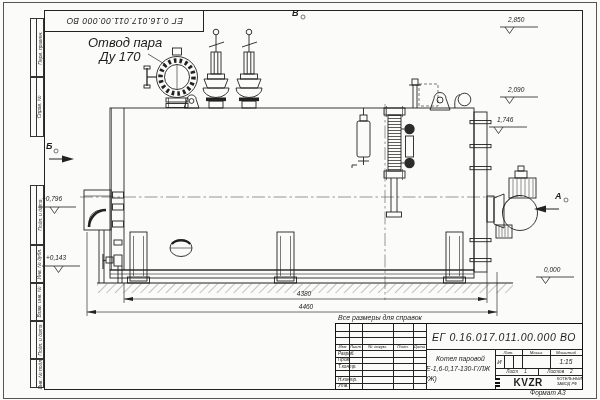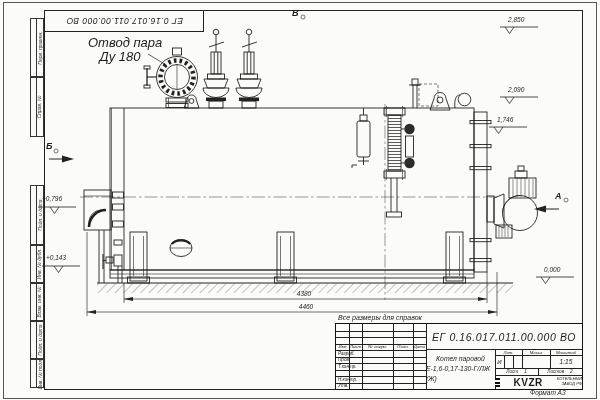--- a/index.html
+++ b/index.html
@@ -19,21 +19,21 @@
   .mbox .mdiv{position:absolute;left:5px;top:0;bottom:0;width:0;border-left:1px solid #333;}
   .mbox .mlbl{position:absolute;left:5px;top:0;right:0;bottom:0;display:flex;align-items:center;justify-content:center;}
   .mbox .mlbl span{transform:rotate(-90deg);white-space:nowrap;font-size:5px;font-style:italic;color:#333;}
   
   .tb{position:absolute;left:335px;top:323px;width:246px;height:65px;border:1.5px solid #111;box-sizing:content-box;background:#fbfbf9;}
   .tb .vl,.tb .hl{position:absolute;background:#222;}
   .tb .vl{width:1px;top:0;bottom:0;}
   .tb .hl{height:1px;left:0;}
   .tb .cell{position:absolute;display:flex;align-items:center;justify-content:center;font-style:italic;overflow:hidden;}
   .tb .lft{justify-content:flex-start;padding-left:2px;}
-  .logo-row{position:absolute;display:flex;align-items:center;justify-content:center;gap:14px;text-align:right;}
+  .logo-row{position:absolute;display:flex;align-items:center;justify-content:center;gap:14px;}
   .logo-mark{width:9px;height:9px;background:repeating-linear-gradient(#111 0 2px,#fbfbf9 2px 3.5px);}
   .logo-word{font-weight:bold;font-size:10px;letter-spacing:.5px;font-style:normal;}
   .logo-sub{display:flex;flex-direction:column;font-size:4px;font-style:italic;line-height:1.15;color:#222;}
 </style>
 </head>
 <body>
 
 <div class="sheet">
 
   <svg class="art" width="600" height="400" viewBox="0 0 600 400">
@@ -297,21 +297,21 @@
     </div>
   <div class="mbox" style="top:359px;height:29px;">
       <div class="mdiv"></div>
       <div class="mlbl">
         <span>Инв. № подл.</span>
       </div>
     </div>
 
   <div class="t c" style="left:88px;top:36px;width:64px;font-size:13px;">
     <div>Отвод пара</div>
-    <div>Ду 180</div>
+    <div>Ду 170</div>
   </div>
 
   <div class="t" style="left:46px;top:142px;font-size:9px;font-weight:bold;">Б</div>
   <div class="t" style="left:292px;top:9px;font-size:9px;font-weight:bold;">В</div>
   <div class="t" style="left:555px;top:192px;font-size:9px;font-weight:bold;">А</div>
 
   <div class="t" style="left:508px;top:17px;font-size:6.5px;">2,850</div>
   <div class="t" style="left:508px;top:87px;font-size:6.5px;">2,090</div>
   <div class="t" style="left:497px;top:117px;font-size:6.5px;">1,746</div>
   <div class="t" style="left:544px;top:267px;font-size:6.5px;">0,000</div>

